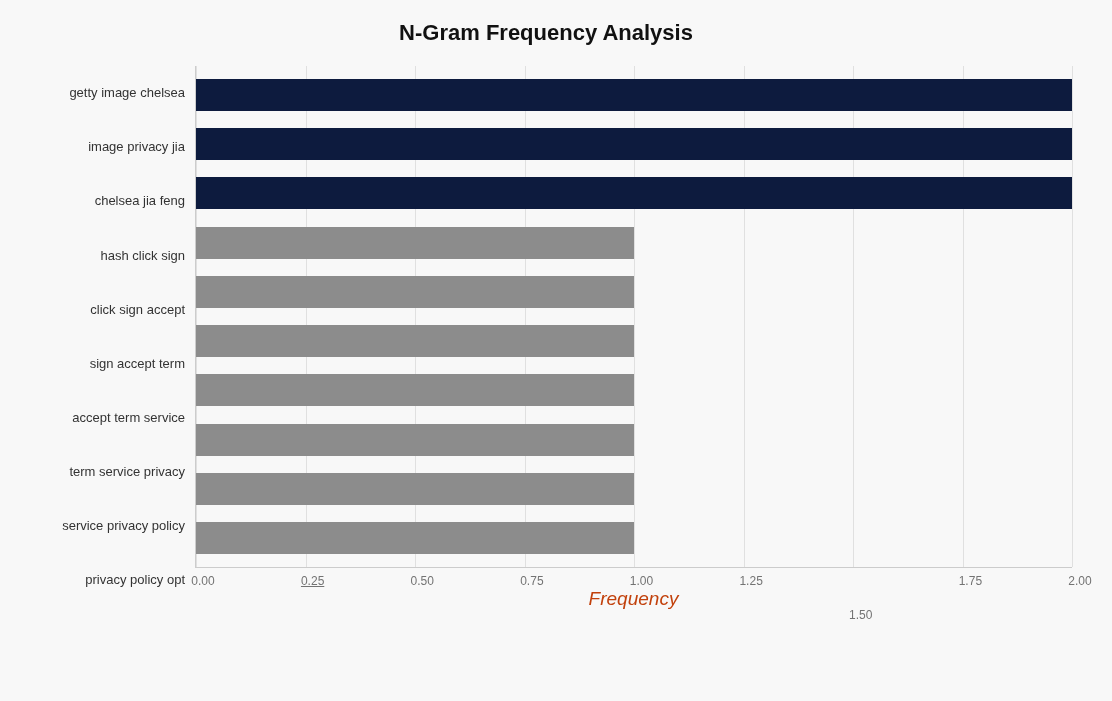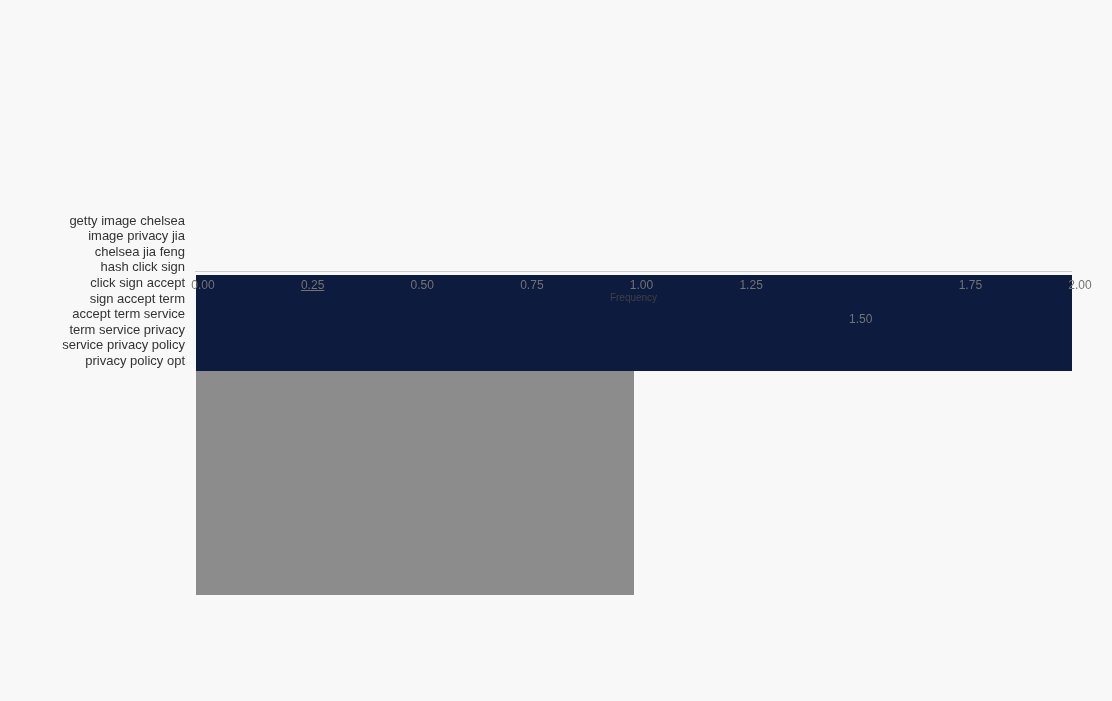--- a/index.html
+++ b/index.html
@@ -24,21 +24,20 @@
       font-size: 22px;
       font-weight: bold;
       color: #111;
       margin-bottom: 20px;
     }
     .chart-area {
       display: flex;
       flex-direction: row;
       height: calc(100% - 80px);
       width: 100%;
-      align-items: center;
     }
     .y-axis {
       display: flex;
       flex-direction: column;
       justify-content: space-around;
       width: 175px;
       flex-shrink: 0;
       padding-right: 10px;
     }
     .y-label {
@@ -102,29 +101,31 @@
     .x-tick {
       position: absolute;
       transform: translateX(-50%);
       font-size: 12px;
       color: #737373;
       top: 6px;
       padding-left: 16px;
     }
     .x-label {
       text-align: center;
-      font-size: 10px;
-      color: #404040;
+      font-size: 19px;
+      color: #c2410c;
       margin-top: 4px;
+      font-style: italic;
     }
   </style>
 </head>
 <body>
 
 <div class="chart-container">
+  <div class="chart-title">N-Gram Frequency Analysis</div>
   <div class="chart-area">
     <div class="y-axis" id="y-axis">
         <div class="y-label">getty image chelsea</div>
         <div class="y-label">image privacy jia</div>
         <div class="y-label">chelsea jia feng</div>
         <div class="y-label">hash click sign</div>
         <div class="y-label">click sign accept</div>
         <div class="y-label">sign accept term</div>
         <div class="y-label">accept term service</div>
         <div class="y-label">term service privacy</div>

